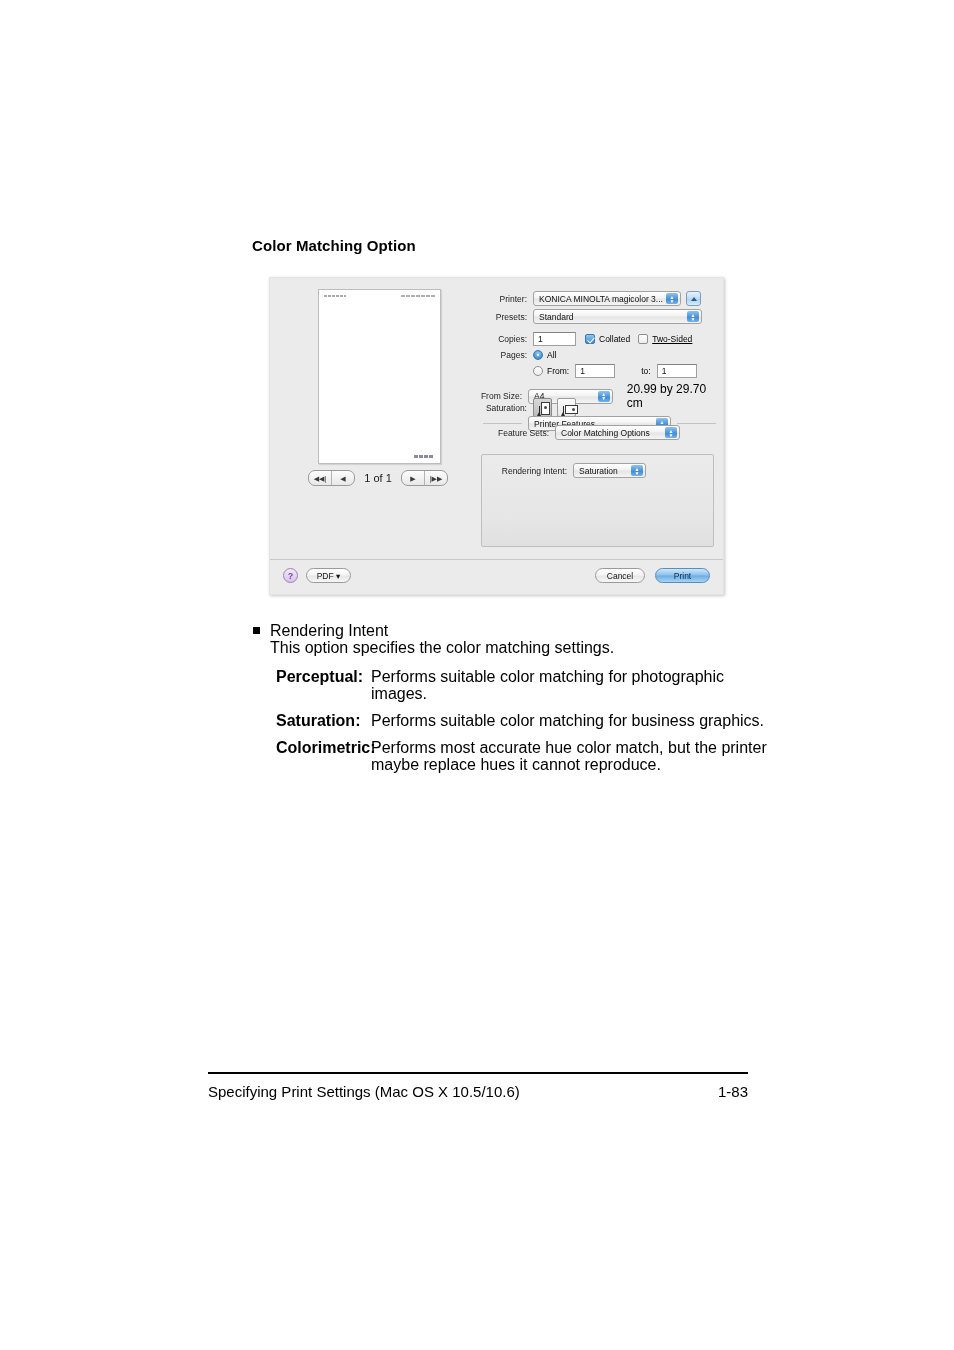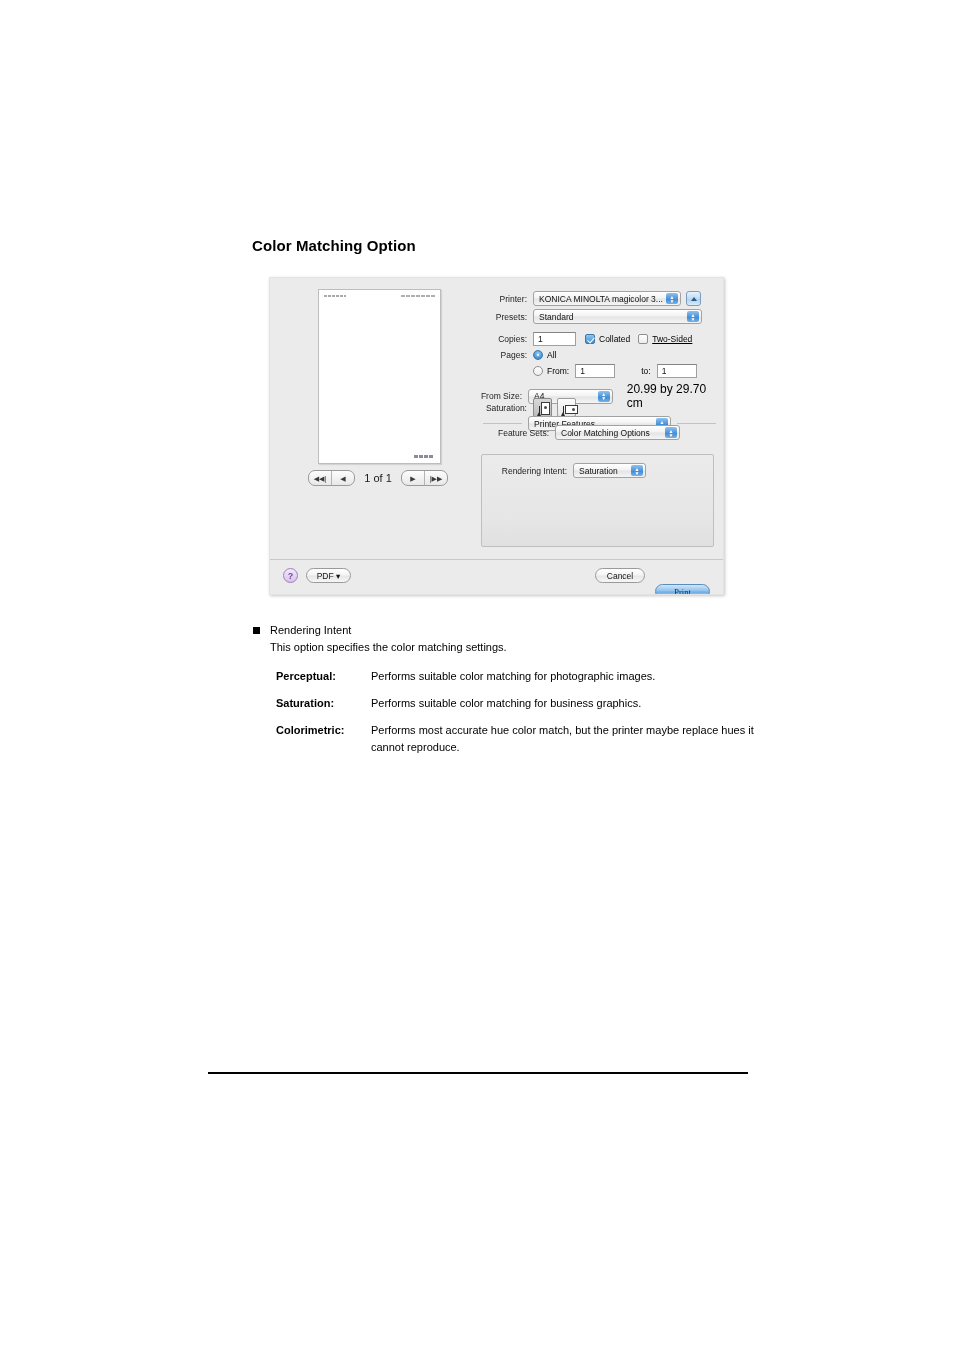--- a/index.html
+++ b/index.html
@@ -386,35 +386,34 @@
     left: 36px; top: 8px;
     width: 45px;
   }
   .cancel-btn {
     position: absolute;
     right: 78px; top: 8px;
     width: 50px;
   }
   .print-btn {
     position: absolute;
-    right: 13px; top: 24px;
+    right: 13px; top: 8px;
     width: 55px;
     border-color: #5a8cbc;
     background: linear-gradient(to bottom, #cfe6fa 0%, #8cc0ec 48%, #6badE4 52%, #a9d3f4 100%);
     color: #0b2d4d;
-    font-family: Liberation Serif, serif;
   }
 
   
   .body-copy {
     position: absolute;
     left: 253px;
     top: 622px;
     width: 520px;
-    font-size: 11px;
+    font-size: 16px;
     line-height: 17px;
     color: #000;
   }
   .bullet-row {
     display: flex;
     align-items: flex-start;
   }
   .bullet-square {
     width: 7px; height: 7px;
     background: #000;
@@ -645,13 +644,17 @@
     <div class="def-row">
       <span class="term-cell"><span>Colorimetric</span><span>:</span></span>
       <span class="desc-cell">Performs most accurate hue color match, but the printer maybe replace hues it cannot reproduce.</span>
     </div>
 
   </div>
 </div>
 
 <div class="page-footer">
   <div class="footer-rule"></div>
+  <div class="footer-text">
+    <span>Specifying Print Settings (Mac OS X 10.5/10.6)</span>
+    <span>1-83</span>
+  </div>
 </div>
 
 </body></html>

